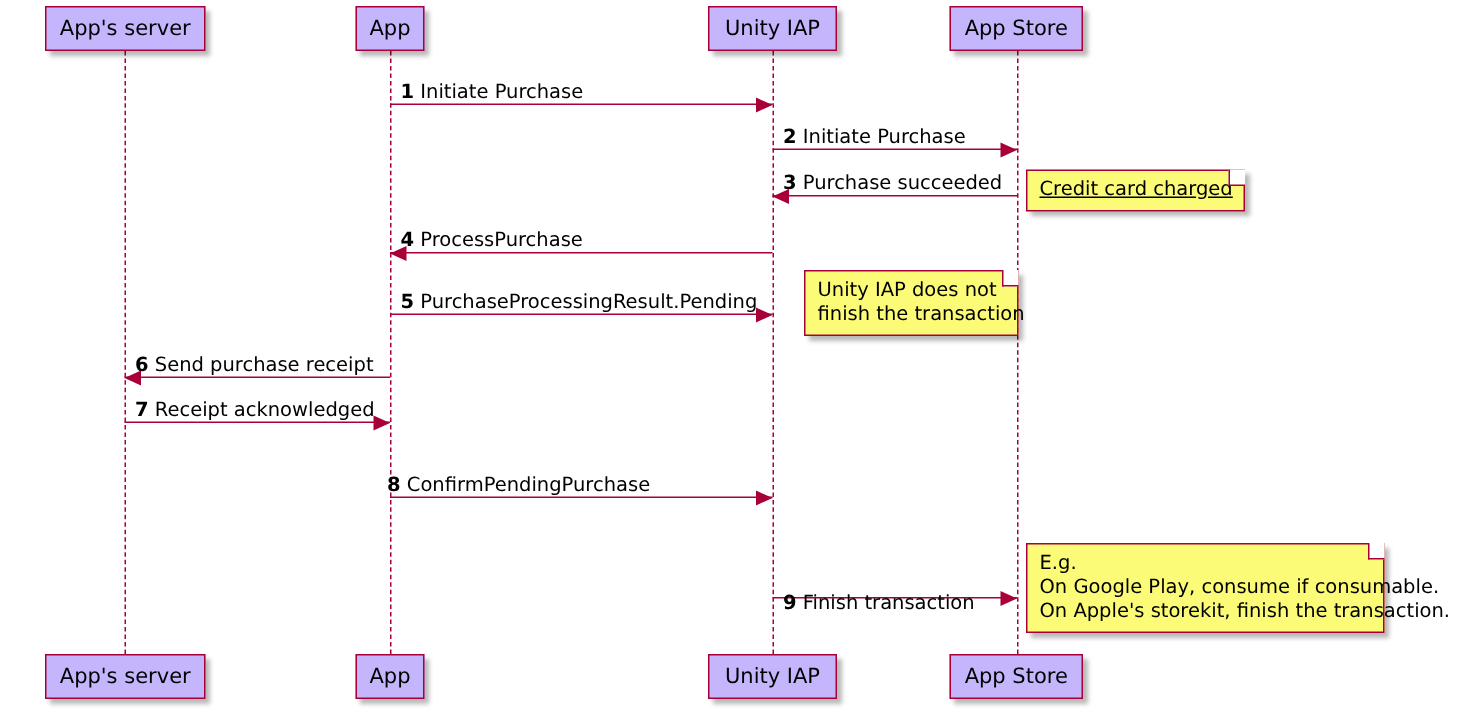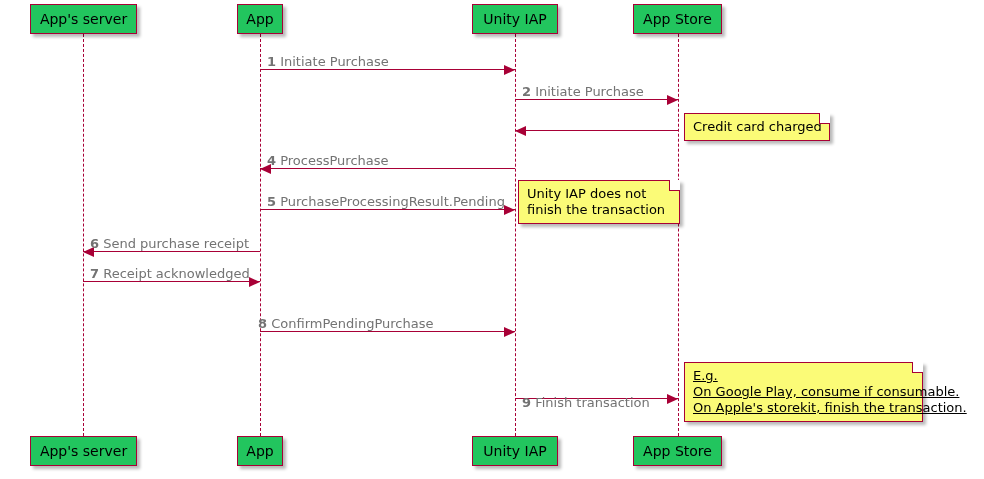--- a/index.html
+++ b/index.html
@@ -19,21 +19,21 @@
     width: 984px; height: 479px;
   }
   .lifeline {
     position: absolute;
     width: 0;
     border-left: 1px dashed #A80036;
     z-index: 1;
   }
   .participant {
     position: absolute;
-    background: #22c55e;
+    background: #c4b5fd;
     border: 1.5px solid #A80036;
     color: #000000;
     font-size: 14px;
     line-height: 1;
     display: flex;
     align-items: center;
     justify-content: center;
     white-space: nowrap;
     box-shadow: 3px 3px 3px rgba(0,0,0,0.28);
     z-index: 4;
@@ -56,21 +56,21 @@
     border-left: 11px solid #A80036;
   }
   .arrowhead.left {
     border-top: 5px solid transparent;
     border-bottom: 5px solid transparent;
     border-right: 11px solid #A80036;
   }
   .msg-label {
     position: absolute;
     font-size: 13px;
-    color: #737373;
+    color: #000000;
     white-space: nowrap;
     z-index: 3;
     line-height: 1;
   }
   .msg-label .seq {
     font-weight: bold;
   }
   .note {
     position: absolute;
     background: #FBFB77;
@@ -125,37 +125,38 @@
       <span>App Store</span>
     </div>
     <div class="msg-line" style="left: 260px; top: 69px; width: 255px;"></div>
     <div class="arrowhead right" style="top: 65px; left: 504px;"></div>
     <div class="msg-label" style="left: 267px; top: 55px;"><span class="seq">1</span><span> Initiate Purchase</span></div>
     <div class="msg-line" style="left: 515px; top: 99px; width: 163px;"></div>
     <div class="arrowhead right" style="top: 95px; left: 667px;"></div>
     <div class="msg-label" style="left: 522px; top: 85px;"><span class="seq">2</span><span> Initiate Purchase</span></div>
     <div class="msg-line" style="left: 515px; top: 130px; width: 163px;"></div>
     <div class="arrowhead left" style="top: 126px; left: 515px;"></div>
+    <div class="msg-label" style="left: 522px; top: 116px;"><span class="seq">3</span><span> Purchase succeeded</span></div>
     <div class="msg-line" style="left: 260px; top: 168px; width: 255px;"></div>
     <div class="arrowhead left" style="top: 164px; left: 260px;"></div>
     <div class="msg-label" style="left: 267px; top: 154px;"><span class="seq">4</span><span> ProcessPurchase</span></div>
     <div class="msg-line" style="left: 260px; top: 209px; width: 255px;"></div>
     <div class="arrowhead right" style="top: 205px; left: 504px;"></div>
     <div class="msg-label" style="left: 267px; top: 195px;"><span class="seq">5</span><span> PurchaseProcessingResult.Pending</span></div>
     <div class="msg-line" style="left: 83px; top: 251px; width: 177px;"></div>
     <div class="arrowhead left" style="top: 247px; left: 83px;"></div>
     <div class="msg-label" style="left: 90px; top: 237px;"><span class="seq">6</span><span> Send purchase receipt</span></div>
     <div class="msg-line" style="left: 83px; top: 281px; width: 177px;"></div>
     <div class="arrowhead right" style="top: 277px; left: 249px;"></div>
     <div class="msg-label" style="left: 90px; top: 267px;"><span class="seq">7</span><span> Receipt acknowledged</span></div>
     <div class="msg-line" style="left: 260px; top: 331px; width: 255px;"></div>
     <div class="arrowhead right" style="top: 327px; left: 504px;"></div>
     <div class="msg-label" style="left: 258px; top: 317px;"><span class="seq">8</span><span> ConfirmPendingPurchase</span></div>
     <div class="msg-line" style="left: 515px; top: 398px; width: 163px;"></div>
     <div class="arrowhead right" style="top: 394px; left: 667px;"></div>
     <div class="msg-label" style="left: 522px; top: 384px; margin-top: 12px;"><span class="seq">9</span><span> Finish transaction</span></div>
-    <div class="note" style="left: 684px; top: 113px; width: 146px; min-height: 26px;"><div class="fold"></div><div>Credit card charged</div></div>
-    <div class="note" style="left: 518px; top: 180px; width: 162px; min-height: 40px;"><div class="fold"></div><div>Unity IAP does not
+    <div class="note" style="left: 684px; top: 113px; width: 146px; min-height: 26px; text-decoration: underline;"><div class="fold"></div><div>Credit card charged</div></div>
+    <div class="note" style="left: 536px; top: 180px; width: 143px; min-height: 40px;"><div class="fold"></div><div>Unity IAP does not
 finish the transaction</div></div>
-    <div class="note" style="left: 684px; top: 362px; width: 239px; min-height: 57px; text-decoration: underline;"><div class="fold"></div><div>E.g.
+    <div class="note" style="left: 684px; top: 362px; width: 239px; min-height: 57px;"><div class="fold"></div><div>E.g.
 On Google Play, consume if consumable.
 On Apple's storekit, finish the transaction.</div></div>
   </div>
 
 </body></html>

